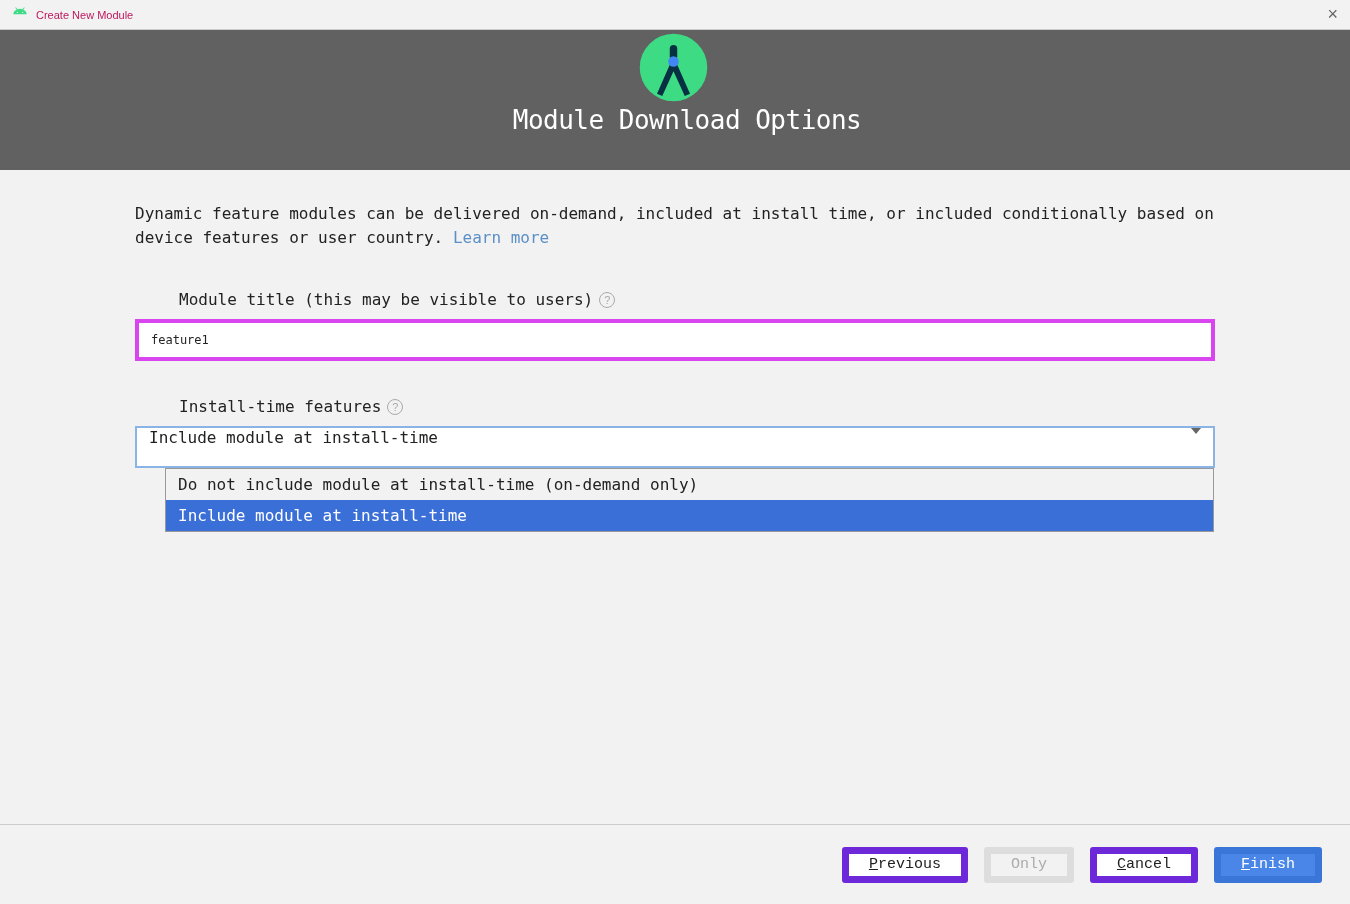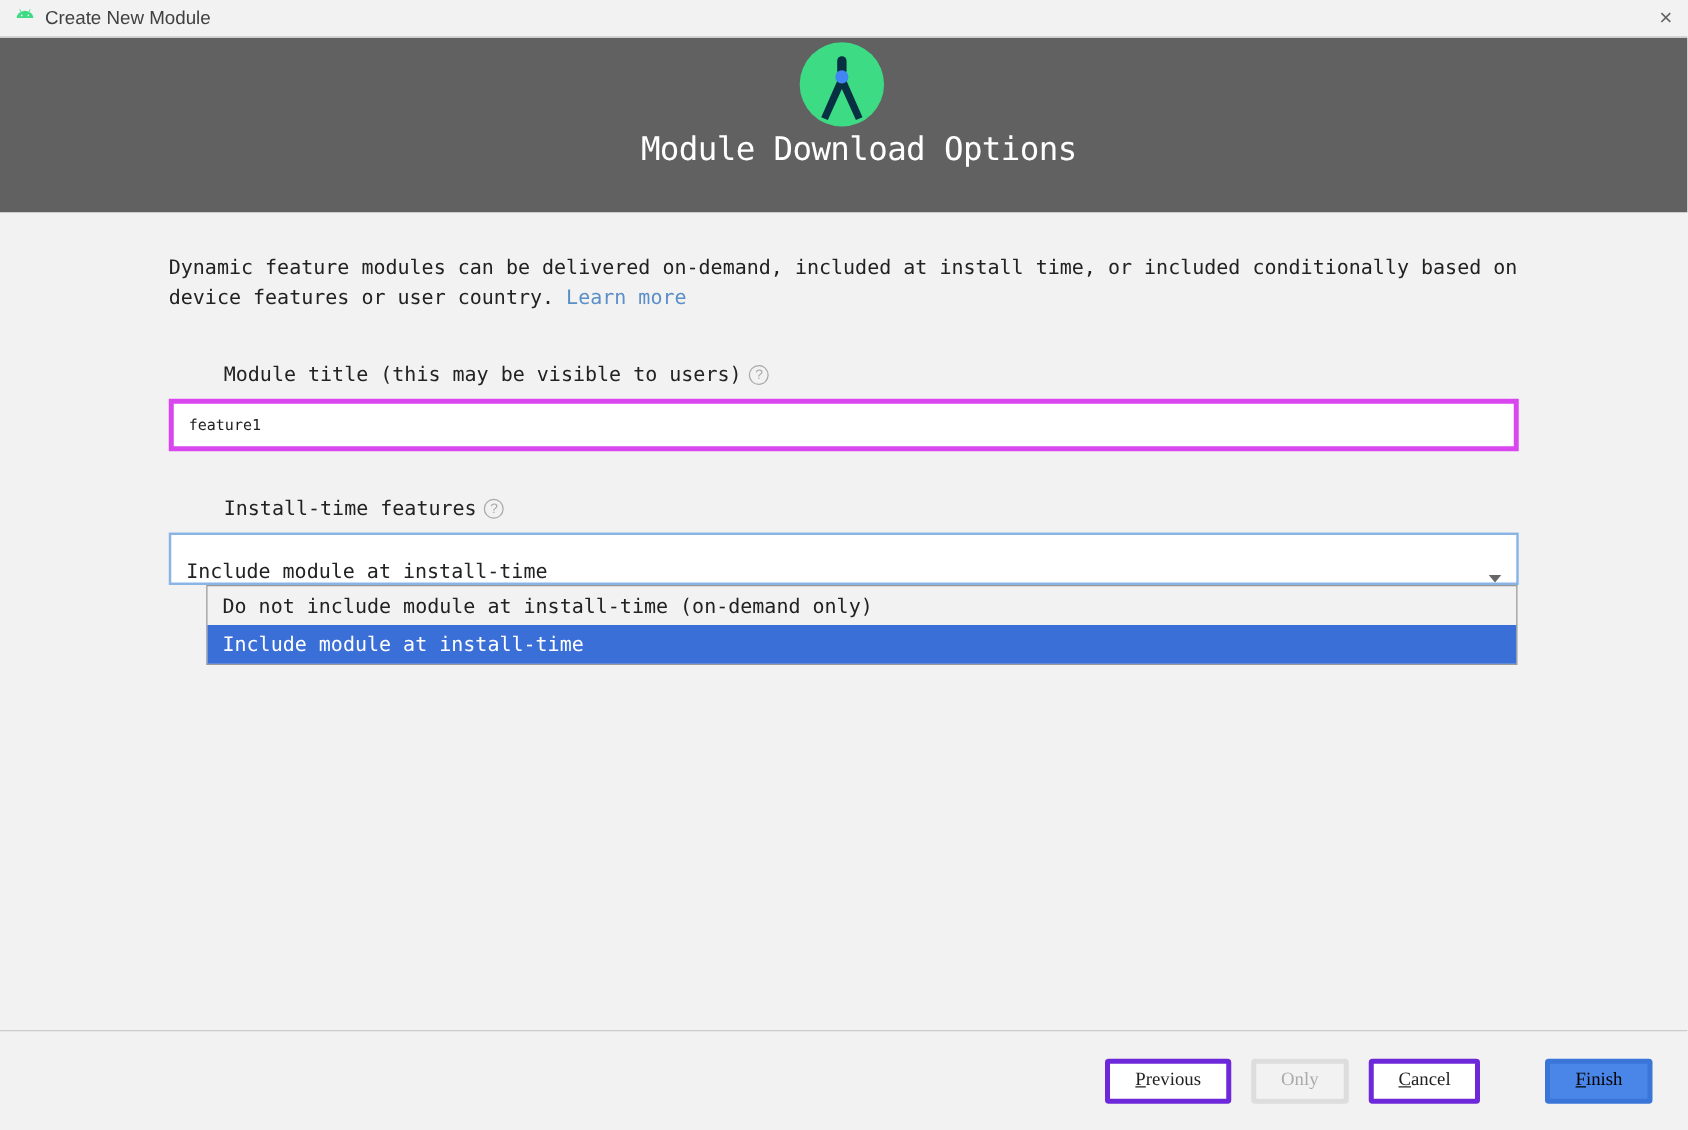--- a/index.html
+++ b/index.html
@@ -25,22 +25,22 @@
       align-items: center;
       padding: 0 12px;
       position: relative;
     }
     .android-mini-icon {
       width: 16px;
       height: 16px;
       margin-right: 8px;
     }
     .title-text {
-      font-size: 15px;
-      color: #404040;
+      font-size: 11px;
+      color: #be185d;
       font-family: -apple-system, 'Segoe UI', sans-serif;
     }
     .close-x {
       position: absolute;
       right: 12px;
       top: 4px;
       font-size: 18px;
       color: #666;
       cursor: pointer;
       font-family: sans-serif;
@@ -117,21 +117,21 @@
     .dropdown {
       width: 100%;
       height: 42px;
       border: 2px solid #8ab4e6;
       background: #fff;
       padding: 0 12px;
       font-family: inherit;
       font-size: 16px;
       color: #222;
       display: flex;
-      align-items: flex-end;
+      align-items: flex-start;
       justify-content: space-between;
       cursor: pointer;
       position: relative;
     }
     .dropdown-arrow {
       width: 0;
       height: 0;
       border-left: 5px solid transparent;
       border-right: 5px solid transparent;
       border-top: 6px solid #666;
@@ -162,39 +162,38 @@
       background: #f2f2f2;
       display: flex;
       align-items: center;
       justify-content: flex-end;
       padding-right: 28px;
       gap: 16px;
     }
     .btn {
       height: 36px;
       padding: 0 20px;
-      border: 4px solid #6d28d9;
+      border: 7px solid #6d28d9;
       background: #fff;
-      font-family: Liberation Serif, serif;
+      font-family: Liberation Mono, monospace;
       font-size: 15px;
       color: #222;
       border-radius: 3px;
       cursor: pointer;
     }
     .btn:disabled {
       color: #aaa;
       background: #f2f2f2;
       border-color: #ddd;
       cursor: not-allowed;
     }
     .btn.primary {
       background: #4a86e8;
       border-color: #3a76d8;
-      color: #000000;
-      margin-left: 36px;
+      color: #ffffff;
     }
     .btn .mnemonic {
       text-decoration: underline;
     }
   </style>
 </head>
 <body>
 
 <div class="title-bar">
   <span class="android-mini-icon">

